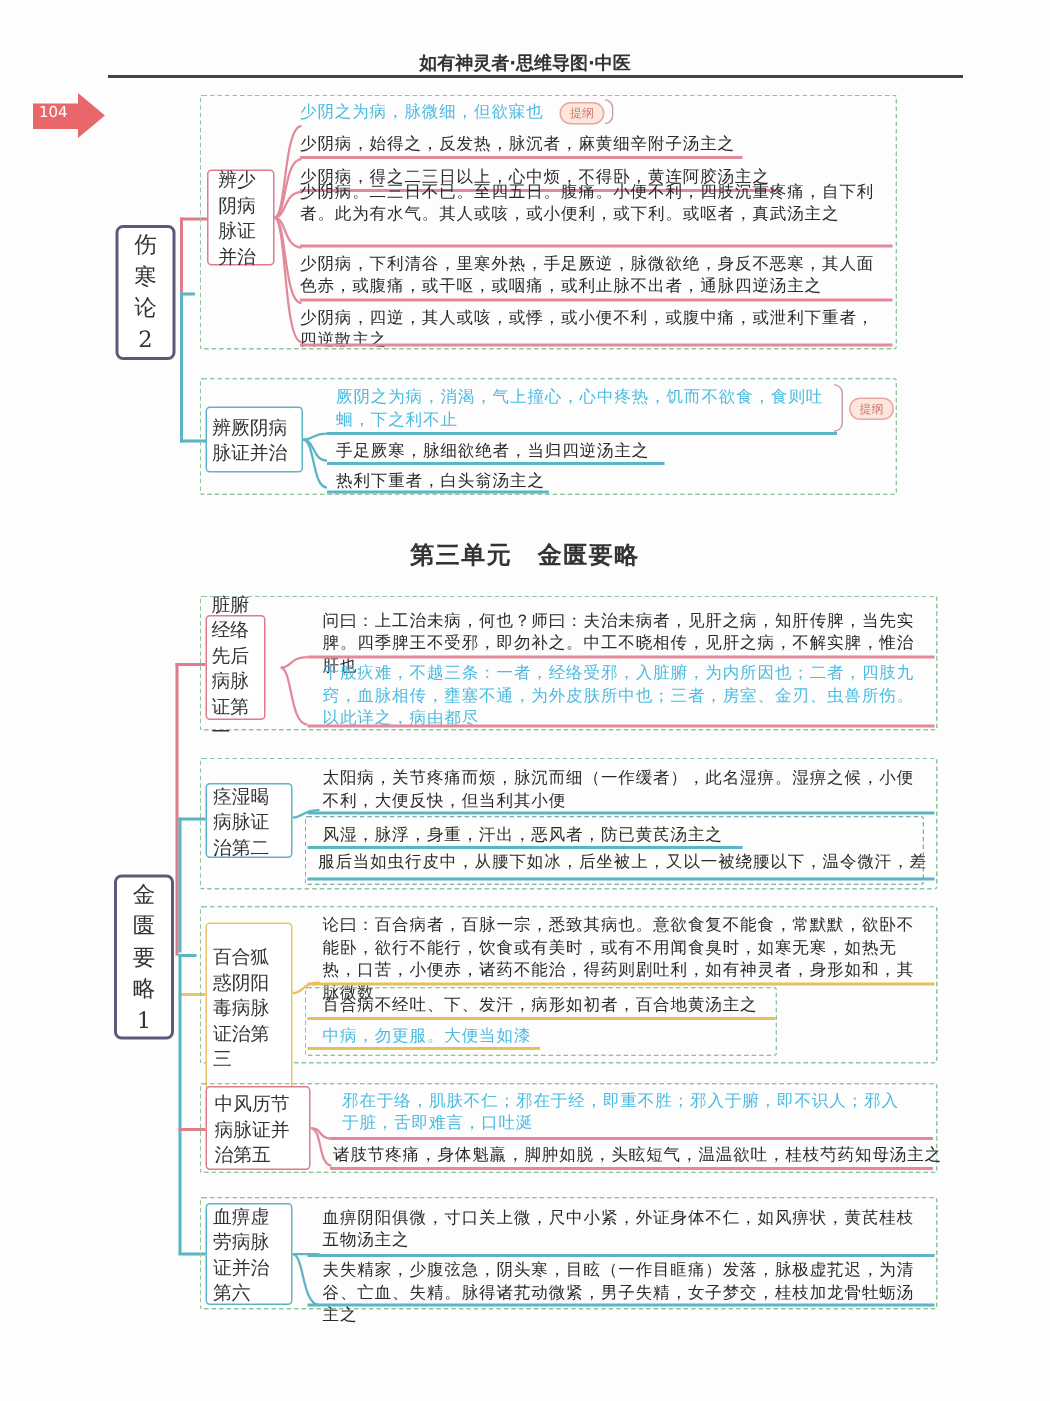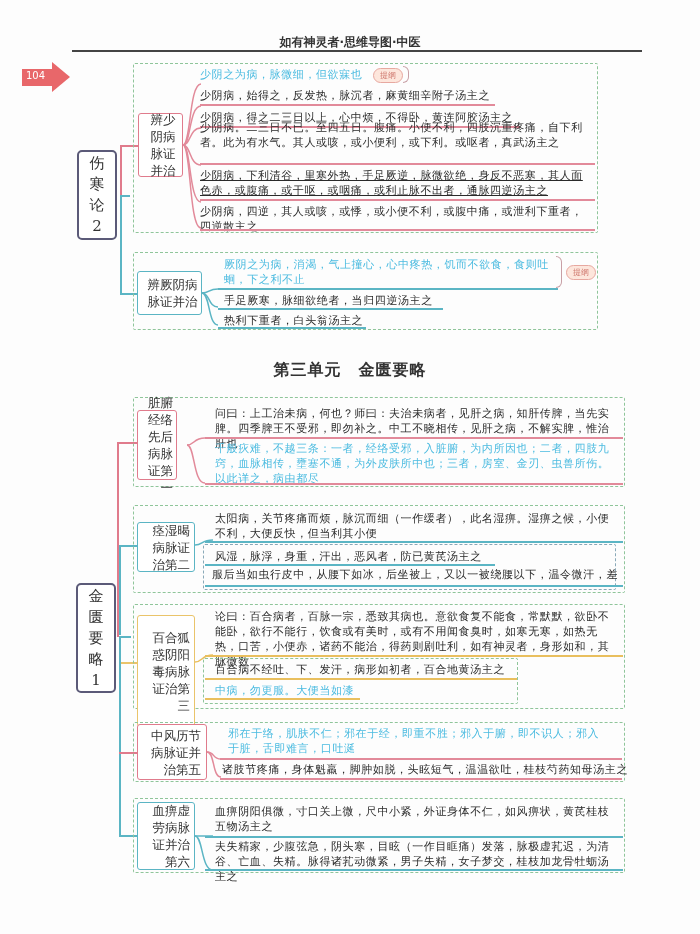--- a/index.html
+++ b/index.html
@@ -20,21 +20,21 @@
   .root { position: absolute; border: 2.5px solid #5b5a78; border-radius: 5px; background: #fff;
     display: flex; flex-direction: column; align-items: center; justify-content: center;
     font-size: 15px; line-height: 21px; color: #333; width: 40px; }
   .vline { position: absolute; width: 2px; }
   .hline { position: absolute; height: 2px; }
 
   .dashed { position: absolute; border: 1.5px dashed #8fc59a; border-radius: 2px; }
   .dashed-blue { border-color: #8aa9b8; }
 
   .cat { position: absolute; border: 1.6px solid; border-radius: 3px; background: #fff;
-    display: flex; align-items: center; justify-content: center; text-align: right;
+    display: flex; align-items: center; justify-content: center; text-align: left;
     font-size: 12.5px; line-height: 17px; color: #333; padding: 2px 3px; }
   .pink { border-color: #e07b8c; }
   .teal { border-color: #5bb5c4; }
   .gold { border-color: #eac46a; }
 
   .item { position: absolute; font-size: 11px; line-height: 15px; color: #2a2a2a; letter-spacing: 0.6px; }
   .item.cyan { color: #4bbbe0; }
   .uline { position: absolute; height: 1.5px; }
   .bline-pink { background: #e28a9a; }
   .bline-teal { background: #5bb5c4; }
@@ -93,21 +93,21 @@
 
 <div class="item" style="left:200px; top:88px; width:380px;">少阴病，始得之，反发热，脉沉者，麻黄细辛附子汤主之</div>
 <div class="uline bline-pink" style="left:200px; top:104px; width:295px;"></div>
 
 <div class="item" style="left:200px; top:110px; width:380px;">少阴病，得之二三日以上，心中烦，不得卧，黄连阿胶汤主之</div>
 <div class="uline bline-pink" style="left:200px; top:126px; width:320px;"></div>
 
 <div class="item" style="left:200px; top:120px; width:385px;">少阴病。二三日不已。至四五日。腹痛。小便不利，四肢沉重疼痛，自下利者。此为有水气。其人或咳，或小便利，或下利。或呕者，真武汤主之</div>
 <div class="uline bline-pink" style="left:200px; top:163px; width:395px;"></div>
 
-<div class="item" style="left:200px; top:168px; width:385px;text-decoration:underline;">少阴病，下利清谷，里寒外热，手足厥逆，脉微欲绝，身反不恶寒，其人面色赤，或腹痛，或干呕，或咽痛，或利止脉不出者，通脉四逆汤主之</div>
+<div class="item" style="left:200px; top:168px; width:385px;">少阴病，下利清谷，里寒外热，手足厥逆，脉微欲绝，身反不恶寒，其人面色赤，或腹痛，或干呕，或咽痛，或利止脉不出者，通脉四逆汤主之</div>
 <div class="uline bline-pink" style="left:200px; top:199px; width:395px;"></div>
 
 <div class="item" style="left:200px; top:204px; width:390px;">少阴病，四逆，其人或咳，或悸，或小便不利，或腹中痛，或泄利下重者，四逆散主之</div>
 <div class="uline bline-pink" style="left:200px; top:229px; width:395px;"></div>
 
 <div class="dashed" style="left:133px; top:252px; width:465px; height:78px;"></div>
 <div class="cat teal" style="left:137px; top:271px; width:65px; height:44px;">
   <span style="display:block; width:56px;">辨厥阴病脉证并治</span>
 </div>
 <svg class="curve" style="left:202px; top:255px;" width="18" height="75">

